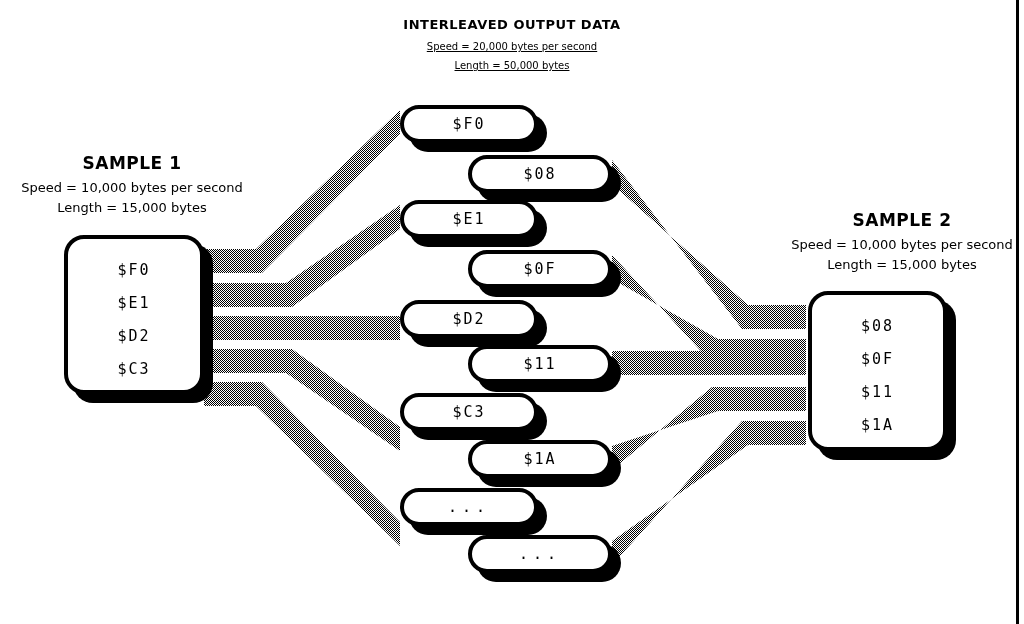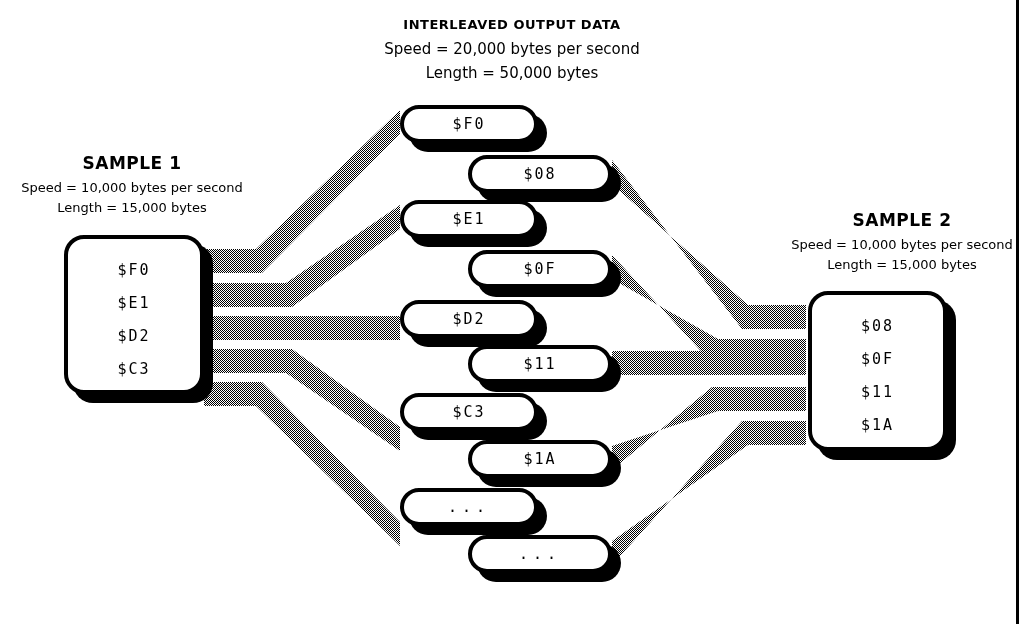--- a/index.html
+++ b/index.html
@@ -15,21 +15,21 @@
   .hdr{position:absolute;text-align:center;color:#000;line-height:1.0;}
   .hdr .ttl{
     font-weight:bold;letter-spacing:0.5px;white-space:nowrap;
   }
   .hdr .sub{
     white-space:nowrap;
   }
 
   #center-head{left:212px;top:18px;width:600px;}
   #center-head .ttl{font-size:13px;margin-bottom:11px;}
-  #center-head .sub{font-size:15px;margin-bottom:9px;}
+  #center-head .sub{font-size:10px;margin-bottom:9px;text-decoration:underline;}
 
   #s1-head{left:-18px;top:155px;width:300px;}
   #s1-head .ttl{font-size:17px;margin-bottom:9px;}
   #s1-head .sub{font-size:13px;margin-bottom:7px;}
 
   #s2-head{left:752px;top:212px;width:300px;}
   #s2-head .ttl{font-size:17px;margin-bottom:9px;}
   #s2-head .sub{font-size:13px;margin-bottom:7px;}
 
   

